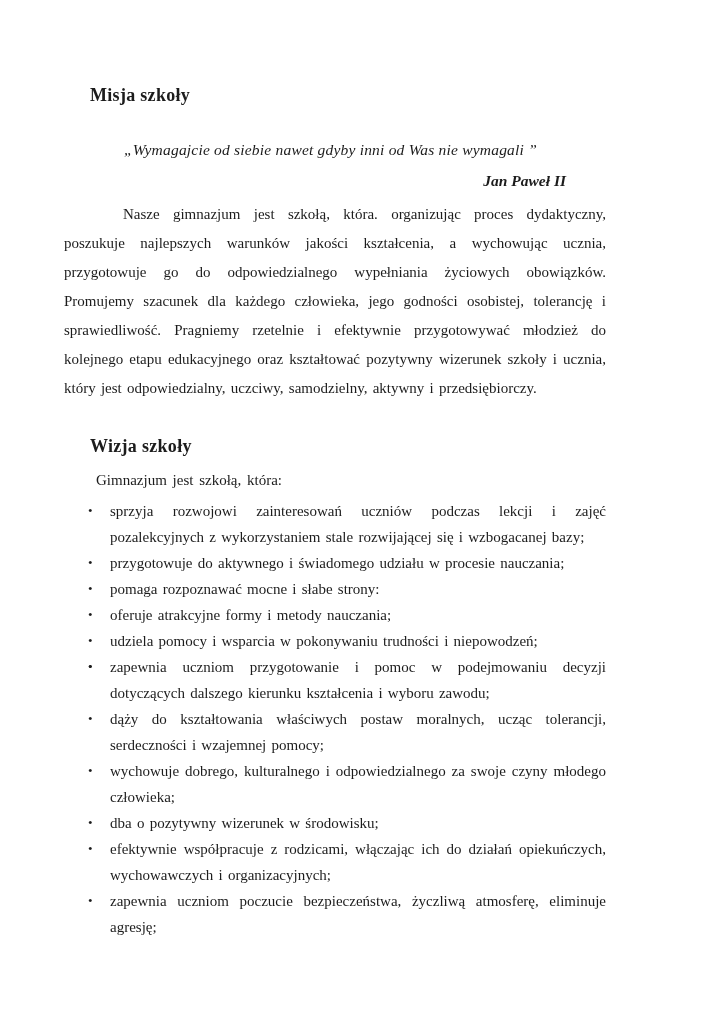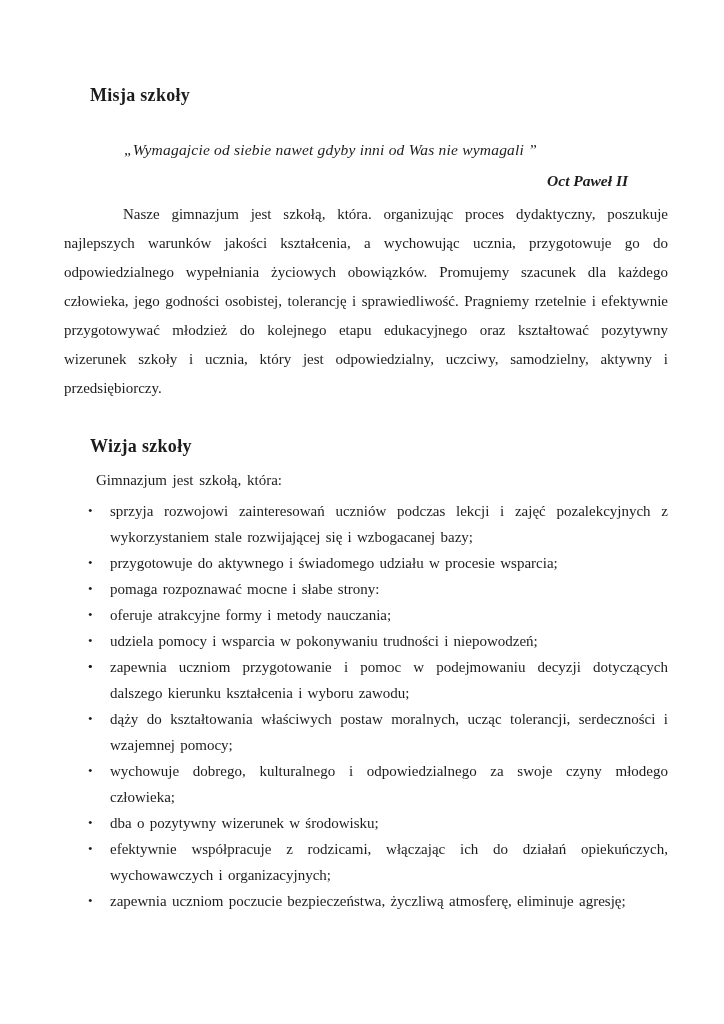--- a/index.html
+++ b/index.html
@@ -10,21 +10,21 @@
   body {
     width: 724px;
     height: 1024px;
     font-family: "Liberation Serif", "DejaVu Serif", serif;
     color: #1c1c1c;
   }
   .page {
     box-sizing: border-box;
     width: 724px;
     height: 1024px;
-    padding: 84px 56px 0 64px;
+    padding: 84px 118px 0 64px;
     overflow: hidden;
     background: #ffffff;
   }
   .section-heading {
     font-size: 18px;
     font-weight: bold;
     line-height: 22px;
     margin: 0 0 0 26px;
     letter-spacing: 0.3px;
   }
@@ -84,36 +84,36 @@
 </style>
 </head>
 <body>
 
 <div class="page">
 
   <h1 class="section-heading">Misja szkoły</h1>
 
   <p class="mission-quote">„Wymagajcie od siebie nawet gdyby inni od Was nie wymagali ”</p>
 
-  <p class="quote-attribution">Oct Paweł II</p>
+  <p class="quote-attribution">Jan Paweł II</p>
 
   <p class="mission-paragraph">Nasze gimnazjum jest szkołą, która. organizując proces dydaktyczny, poszukuje najlepszych warunków jakości kształcenia, a wychowując ucznia, przygotowuje go do odpowiedzialnego wypełniania życiowych obowiązków. Promujemy szacunek dla każdego człowieka, jego godności osobistej, tolerancję i sprawiedliwość. Pragniemy rzetelnie i efektywnie przygotowywać młodzież do kolejnego etapu edukacyjnego oraz kształtować pozytywny wizerunek szkoły i ucznia, który jest odpowiedzialny, uczciwy, samodzielny, aktywny i przedsiębiorczy.</p>
 
   <h1 class="section-heading vision-heading">Wizja szkoły</h1>
 
   <p class="vision-intro">Gimnazjum jest szkołą, która:</p>
 
   <ul class="vision-list">
     <li>
       <span class="bullet-marker">•</span>
       <span>sprzyja rozwojowi zainteresowań uczniów podczas lekcji i zajęć pozalekcyjnych z wykorzystaniem stale rozwijającej się i wzbogacanej bazy;</span>
     </li>
     <li>
       <span class="bullet-marker">•</span>
-      <span>przygotowuje do aktywnego i świadomego udziału w procesie wsparcia;</span>
+      <span>przygotowuje do aktywnego i świadomego udziału w procesie nauczania;</span>
     </li>
     <li>
       <span class="bullet-marker">•</span>
       <span>pomaga rozpoznawać mocne i słabe strony:</span>
     </li>
     <li>
       <span class="bullet-marker">•</span>
       <span>oferuje atrakcyjne formy i metody nauczania;</span>
     </li>
     <li>

